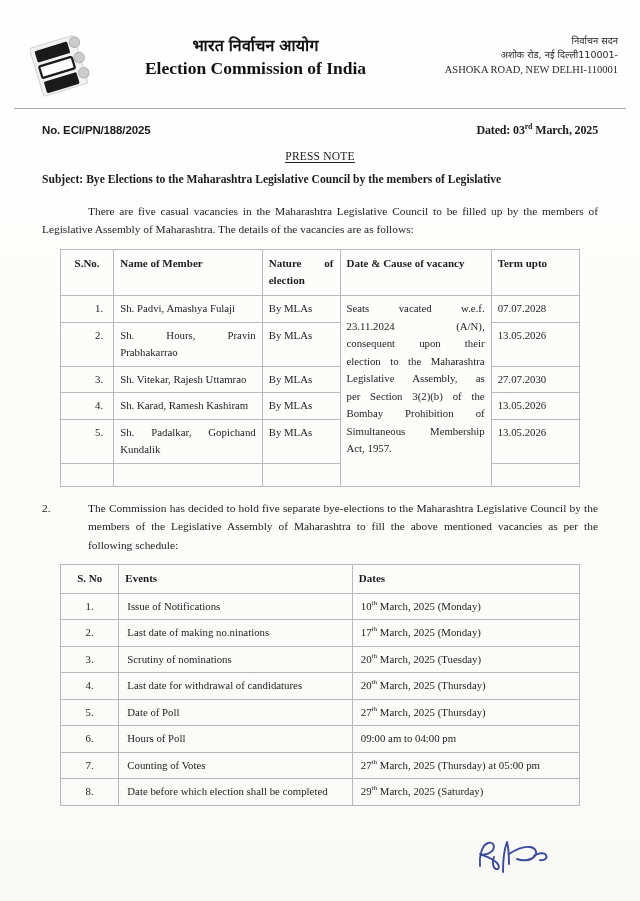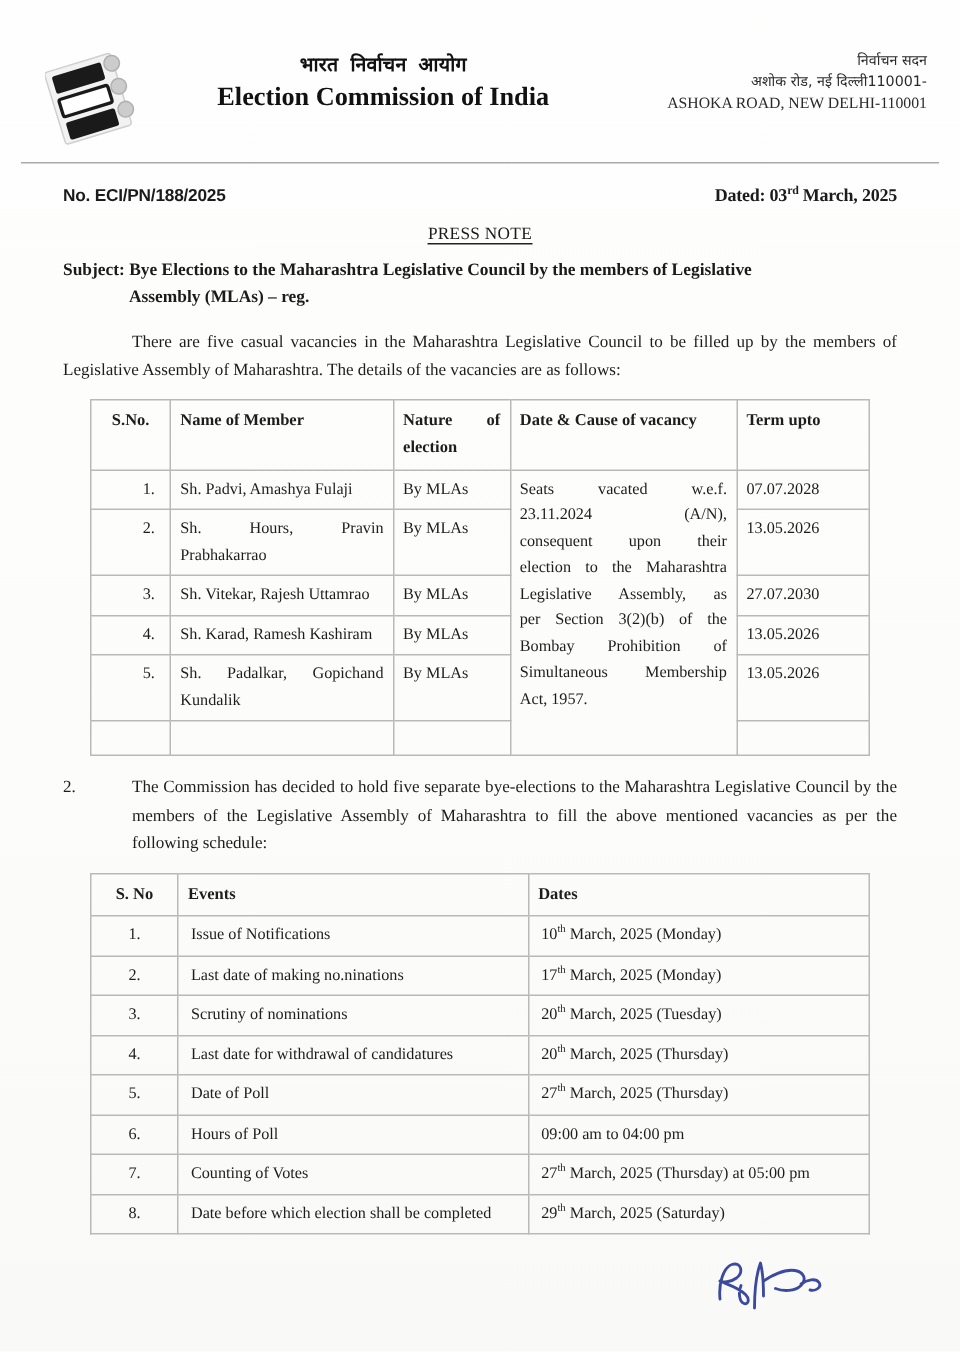--- a/index.html
+++ b/index.html
@@ -41,22 +41,22 @@
     width: 70px;
     height: 64px;
     display: block;
   }
   .title-block {
     flex: 1 1 auto;
     text-align: center;
     padding-top: 6px;
   }
   .title-hi {
-    font-family: Liberation Mono, monospace;
-    font-size: 13px;
+    font-family: Liberation Sans, sans-serif;
+    font-size: 16px;
     font-weight: 700;
     letter-spacing: .2px;
     line-height: 1.25;
     color: #111;
   }
   .title-en {
     font-family: "Liberation Serif", serif;
     font-size: 17.5px;
     font-weight: 700;
     line-height: 1.3;
@@ -233,21 +233,20 @@
   <div class="refline">
     <div class="left">No. ECI/PN/188/2025</div>
     <div class="right"><span>Dated: 03</span><sup>rd</sup><span> March, 2025</span></div>
   </div>
 
   <div class="pressnote"><span>PRESS NOTE</span></div>
 
   <div class="subject">
     <span>Subject:</span>
     <span>Bye Elections to the Maharashtra Legislative Council by the members of Legislative</span>
-    <span class="subj-ind">Assembly (MLAs) – reg.</span>
   </div>
 
   <div class="para">
     <span class="indent"></span><span>There are five casual vacancies in the Maharashtra Legislative Council to be filled up by the members of Legislative Assembly of Maharashtra. The details of the vacancies are as follows:</span>
   </div>
 
   <table class="t1">
     <thead>
       <tr>
         <th class="c0">S.No.</th>

